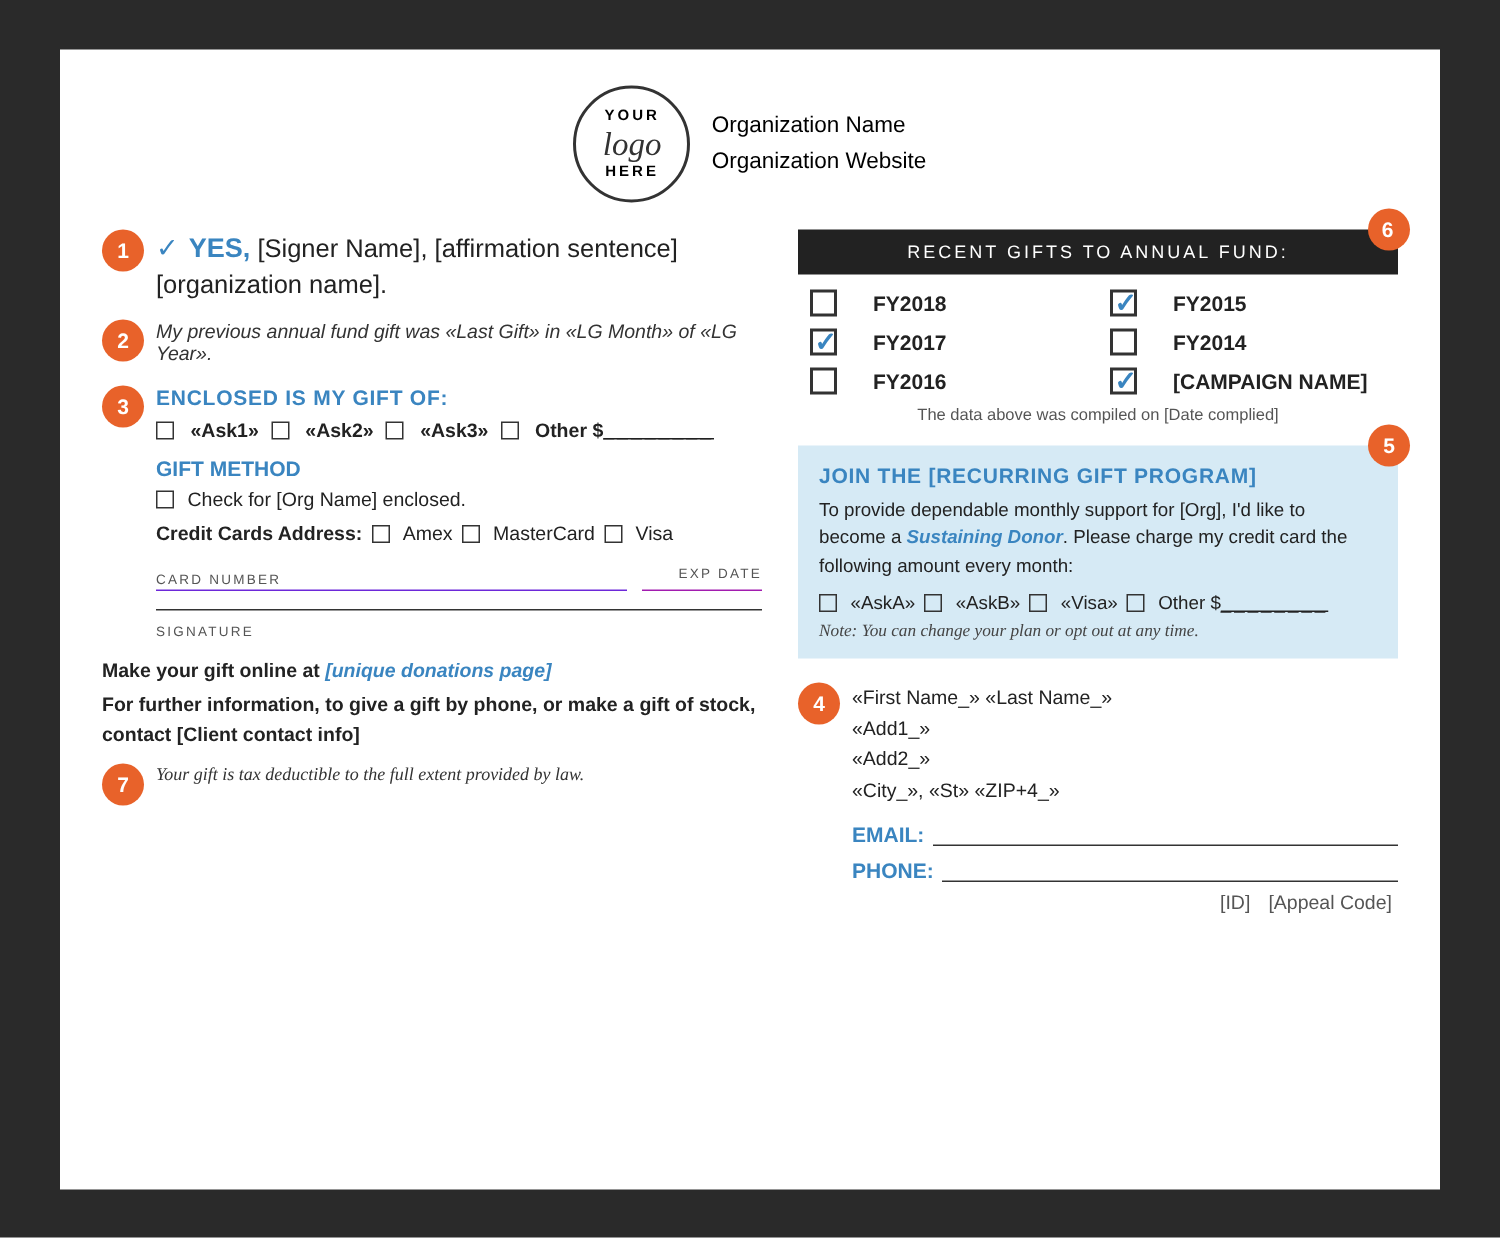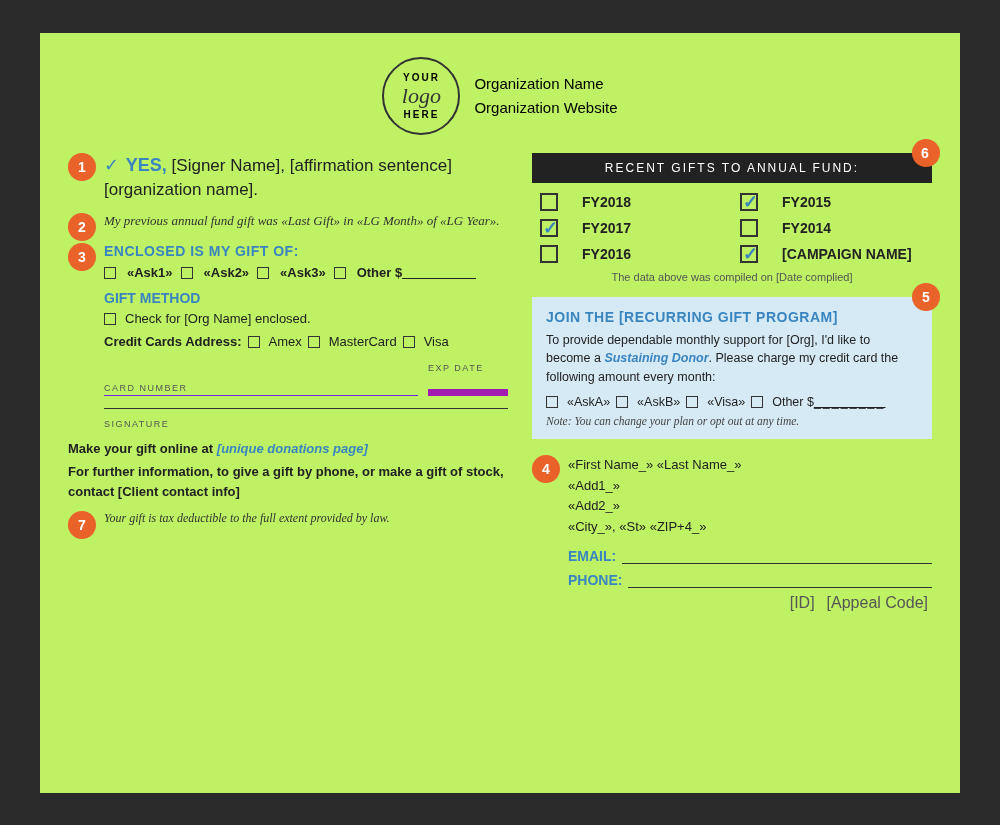--- a/index.html
+++ b/index.html
@@ -5,21 +5,21 @@
     * { box-sizing: border-box; margin: 0; padding: 0; }
     body {
       background: #2a2a2a;
       display: flex;
       justify-content: center;
       align-items: center;
       min-height: 100vh;
       font-family: Georgia, 'Times New Roman', serif;
     }
     .card {
-      background: #bef264;
+      background: #ffffff;
       width: 920px;
       min-height: 760px;
       padding: 24px 28px 20px 28px;
       position: relative;
     }
     
     .header {
       display: flex;
       align-items: center;
       justify-content: center;
@@ -96,21 +96,21 @@
     .section2 {
       position: relative;
       padding-left: 36px;
       margin-bottom: 14px;
     }
     .section2 .badge { left: 0; top: 0; }
     .section2-text {
       font-size: 13px;
       font-style: italic;
       color: #333;
-      font-family: Liberation Serif, serif;
+      font-family: Liberation Sans, sans-serif;
     }
 
     
     .section3 {
       position: relative;
       padding-left: 36px;
       margin-bottom: 8px;
     }
     .section3 .badge { left: 0; top: 0; }
     .section3-title {
@@ -181,22 +181,23 @@
       margin-bottom: 10px;
       gap: 10px;
     }
     .field-main {
       flex: 1;
       border-bottom: 1px solid #6d28d9;
       padding-bottom: 2px;
     }
     .field-short {
       width: 80px;
-      border-bottom: 7px solid #a21caf;
-      padding-bottom: 16px;
+      border-bottom: 1px solid #a21caf;
+      padding-bottom: 6px;
+      text-align: right;
     }
     .field-label {
       font-size: 9px;
       letter-spacing: 1.5px;
       text-transform: uppercase;
       color: #555;
       font-family: Arial, sans-serif;
       display: block;
       margin-top: 2px;
     }
@@ -400,21 +401,21 @@
     .contact-line {
       flex: 1;
       border-bottom: 1px solid #333;
       height: 18px;
     }
 
     
     .footer-row {
       display: flex;
       justify-content: flex-end;
-      font-size: 16px;
+      font-size: 13px;
       color: #555;
       font-family: Arial, sans-serif;
       margin-top: 4px;
       padding-right: 4px;
       gap: 12px;
     }
 
     .right-bottom {
       padding-left: 36px;
       position: relative;

